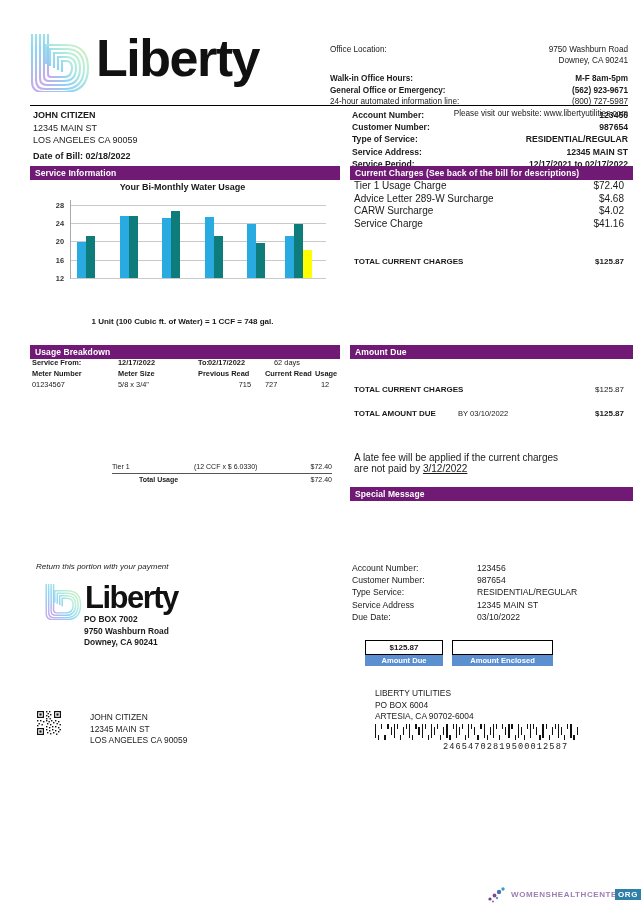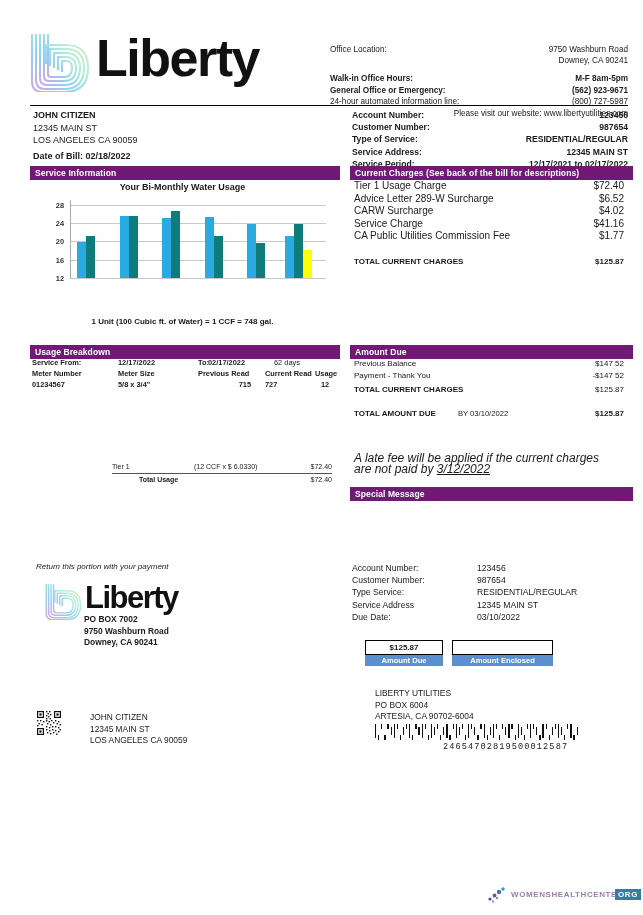--- a/index.html
+++ b/index.html
@@ -191,33 +191,29 @@
   <div class="abs note" style="left:30px;top:317px;width:305px;">1 Unit (100 Cubic ft. of Water) = 1 CCF = 748 gal.</div>
 
   <div class="abs secbar" style="left:350px;top:166px;width:278px;">Current Charges (See back of the bill for descriptions)</div>
   <div class="abs" style="left:350px;top:180px;width:278px;" id="charges-list">
       <div class="chg-row">
         <span class="chg-name">Tier 1 Usage Charge</span>
         <span class="chg-amt">$72.40</span>
       </div>
       <div class="chg-row">
         <span class="chg-name">Advice Letter 289-W Surcharge</span>
-        <span class="chg-amt">$6.52</span>
+        <span class="chg-amt">$4.68</span>
       </div>
       <div class="chg-row">
         <span class="chg-name">CARW Surcharge</span>
         <span class="chg-amt">$4.02</span>
       </div>
       <div class="chg-row">
         <span class="chg-name">Service Charge</span>
         <span class="chg-amt">$41.16</span>
-      </div>
-      <div class="chg-row">
-        <span class="chg-name">CA Public Utilities Commission Fee</span>
-        <span class="chg-amt">$1.77</span>
       </div>
     </div>
   <div class="abs" style="left:350px;top:257px;width:278px;position:absolute;height:12px;">
     <span class="abs b" style="left:4px;top:0;font-size:8px;">TOTAL CURRENT CHARGES</span>
     <span class="abs b" style="right:4px;top:0;font-size:8px;">$125.87</span>
   </div>
 
   <div class="abs secbar" style="left:30px;top:345px;width:305px;">Usage Breakdown</div>
 
   <div class="abs ub" style="left:32px;top:358px;width:306px;">
@@ -228,21 +224,21 @@
       <span class="abs b" style="left:176px;top:0;">02/17/2022</span>
       <span class="abs" style="left:242px;top:0;">62 days</span>
     </div>
     <div style="position:relative;height:11.5px;">
       <span class="abs b" style="left:0;top:0;">Meter Number</span>
       <span class="abs b" style="left:86px;top:0;">Meter Size</span>
       <span class="abs b" style="left:166px;top:0;">Previous Read</span>
       <span class="abs b" style="left:233px;top:0;">Current Read</span>
       <span class="abs b" style="left:283px;top:0;">Usage</span>
     </div>
-    <div style="position:relative;height:11px;font-weight:bold;">
+    <div style="position:relative;height:11px;">
       <span class="abs" style="left:0;top:0;">01234567</span>
       <span class="abs" style="left:86px;top:0;">5/8 x 3/4"</span>
       <span class="abs right" style="left:166px;top:0;width:53px;">715</span>
       <span class="abs" style="left:233px;top:0;">727</span>
       <span class="abs" style="left:289px;top:0;">12</span>
     </div>
   </div>
 
   <div class="abs tier" style="left:112px;top:462px;width:220px;">
     <div style="position:relative;height:11px;border-bottom:1px solid #555;">
@@ -251,43 +247,33 @@
       <span class="abs right" style="right:0;top:0;width:46px;">$72.40</span>
     </div>
     <div style="position:relative;height:11px;padding-top:1px;">
       <span class="abs b" style="left:27px;top:1px;">Total Usage</span>
       <span class="abs right" style="right:0;top:1px;width:46px;">$72.40</span>
     </div>
   </div>
 
   <div class="abs secbar" style="left:350px;top:345px;width:278px;">Amount Due</div>
 
-  <div class="abs" style="left:350px;top:358px;width:278px;" id="amountdue-list">
-      <div class="ad-row">
-        <span class="ad-name">Previous Balance</span>
-        <span class="ad-amt">$147 52</span>
-      </div>
-      <div class="ad-row">
-        <span class="ad-name">Payment - Thank You</span>
-        <span class="ad-amt">-$147 52</span>
-      </div>
-    </div>
 
   <div class="abs" style="left:350px;top:385px;width:278px;height:12px;">
     <span class="abs b" style="left:4px;top:0;font-size:8px;">TOTAL CURRENT CHARGES</span>
     <span class="abs" style="right:4px;top:0;font-size:8px;">$125.87</span>
   </div>
 
   <div class="abs" style="left:350px;top:409px;width:278px;height:12px;">
     <span class="abs b" style="left:4px;top:0;font-size:8px;">TOTAL AMOUNT DUE</span>
     <span class="abs" style="left:108px;top:0;font-size:7.6px;">BY 03/10/2022</span>
     <span class="abs b" style="right:4px;top:0;font-size:8px;">$125.87</span>
   </div>
 
-  <div class="abs" style="left:354px;top:453px;width:274px;font-size:12px;line-height:10.5px;font-style:italic;">
+  <div class="abs" style="left:354px;top:453px;width:274px;font-size:10px;line-height:10.5px;">
     <div>A late fee will be applied if the current charges</div>
     <div>
       <span>are not paid by </span><span style="text-decoration:underline;">3/12/2022</span>
     </div>
   </div>
 
   <div class="abs secbar" style="left:350px;top:487px;width:278px;">Special Message</div>
   <div class="abs" style="left:354px;top:502px;width:274px;font-size:7.6px;"></div>
 
   <div class="abs" style="left:36px;top:562px;font-size:8px;font-style:italic;">Return this portion with your payment</div>

